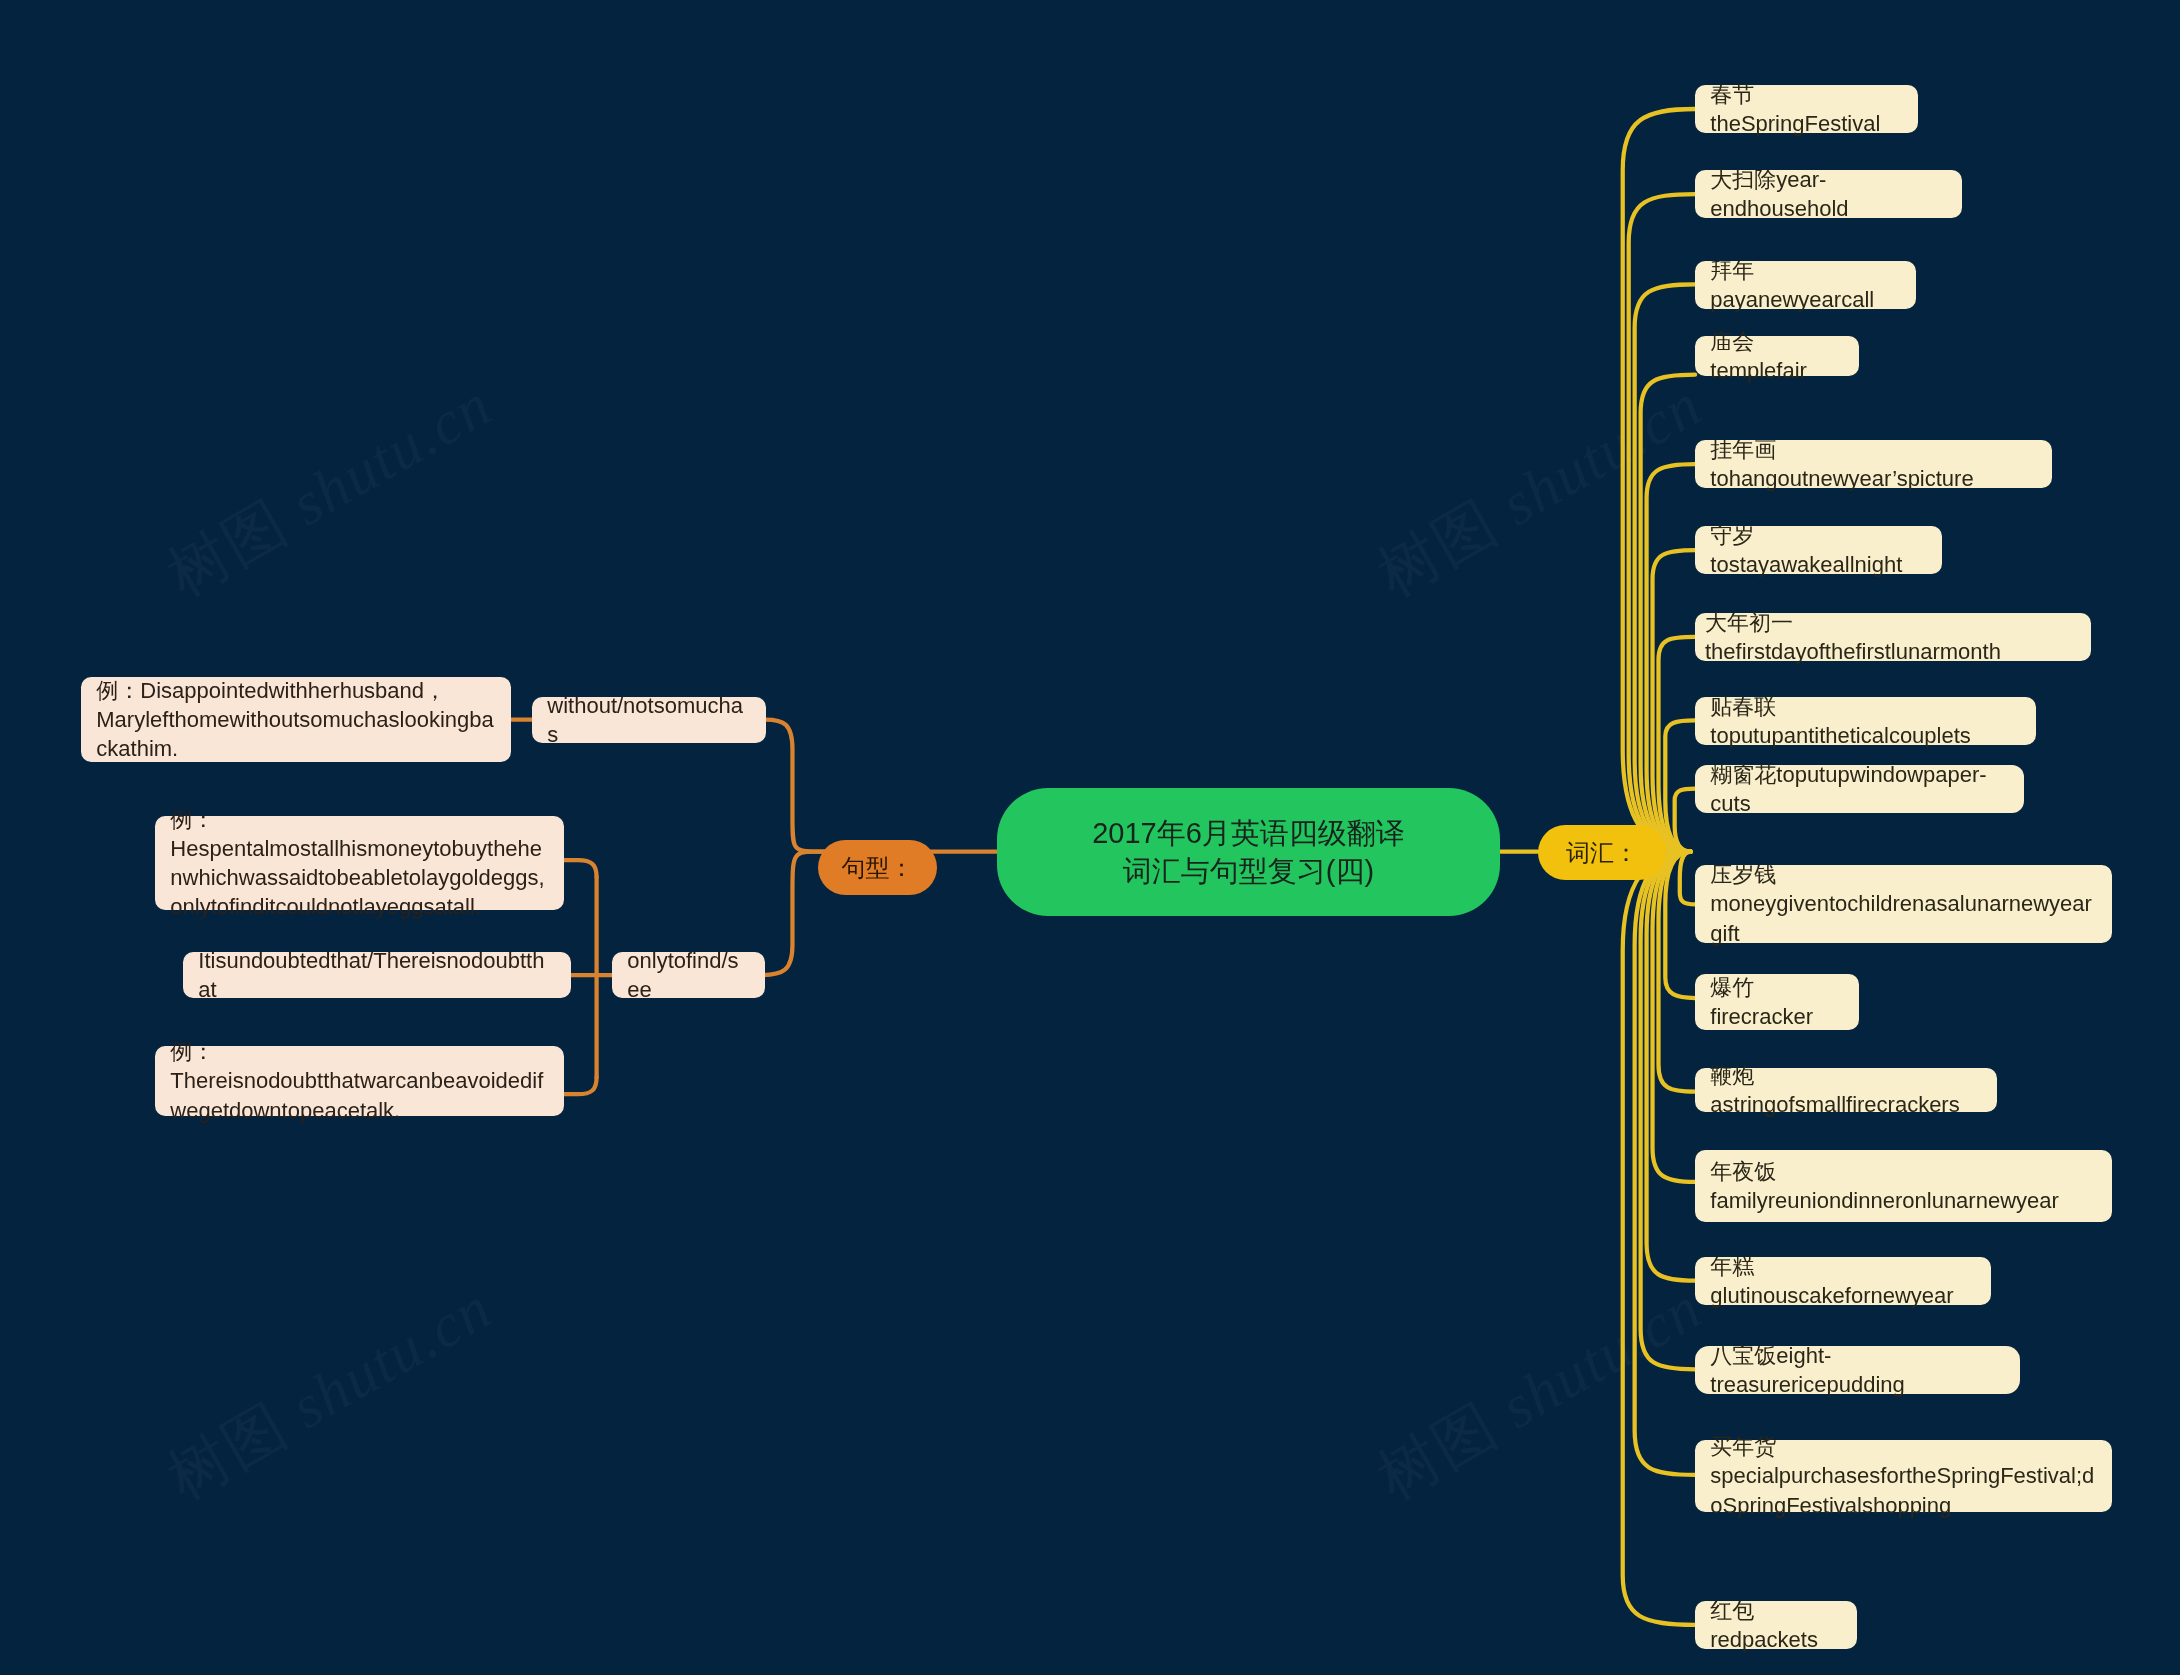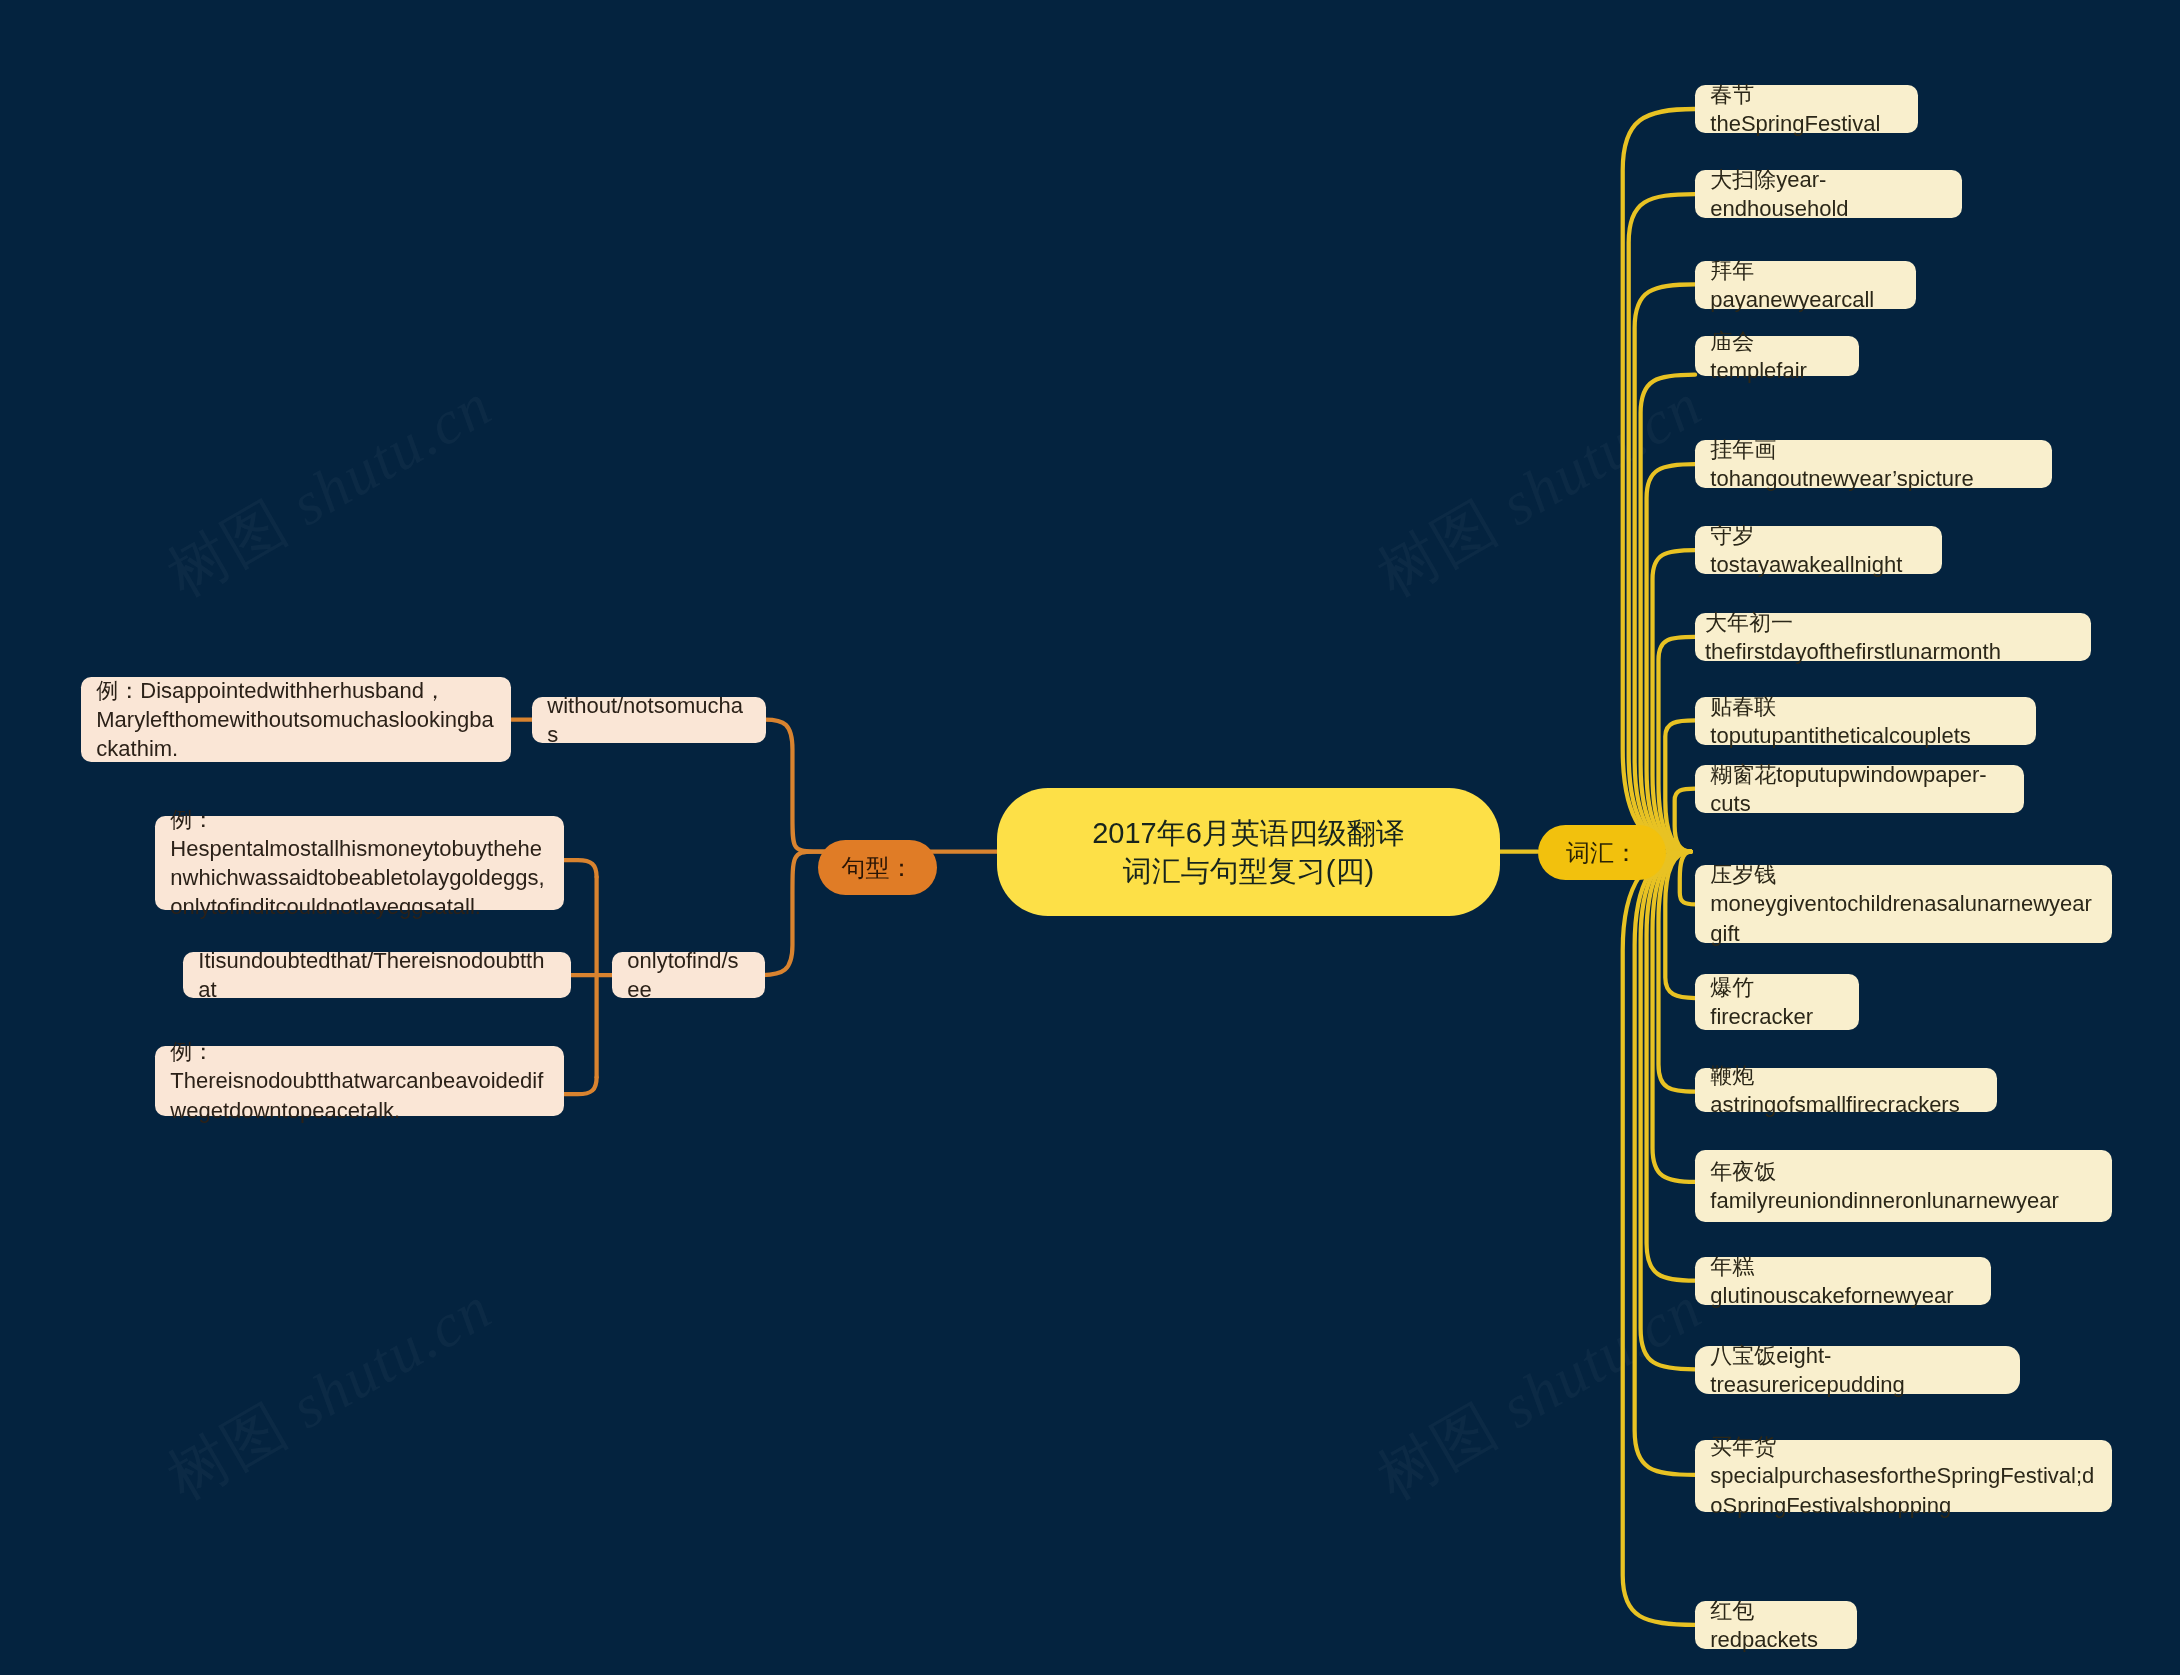--- a/index.html
+++ b/index.html
@@ -48,21 +48,21 @@
     position: absolute;
     box-sizing: border-box;
     display: flex;
     align-items: center;
     border-radius: 12px;
     line-height: 1.32;
     justify-content: center;
   }
 
   .node-root {
-    background: #fde047;
+    background: #22c55e;
     color: #17241d;
     border-radius: 51px;
     font-size: 29px;
     justify-content: center;
     text-align: center;
     padding: 0 31px;
     flex-direction: column;
   }
   .node-root .l { display: block; }
 
@@ -213,21 +213,21 @@
   </div>
   <div class="node node-leaf-yellow" style="left:1695px; top:526px; width:247px; height:48px;">
     <span>守岁tostayawakeallnight</span>
   </div>
   <div class="node node-leaf-yellow" style="left:1695px; top:613px; width:396px; height:48px;padding-left:10px;">
     <span>大年初一thefirstdayofthefirstlunarmonth</span>
   </div>
   <div class="node node-leaf-yellow" style="left:1695px; top:697px; width:341px; height:48px;">
     <span>贴春联toputupantitheticalcouplets</span>
   </div>
-  <div class="node node-leaf-yellow" style="left:1695px; top:765px; width:329px; height:48px;">
+  <div class="node node-leaf-yellow" style="left:1695px; top:765px; width:329px; height:48px;border-radius:12px;">
     <span>糊窗花toputupwindowpaper-cuts</span>
   </div>
   <div class="node node-leaf-yellow" style="left:1695px; top:865px; width:417px; height:78px;">
     <span>压岁钱moneygiventochildrenasalunarnewyeargift</span>
   </div>
   <div class="node node-leaf-yellow" style="left:1695px; top:974px; width:164px; height:56px;">
     <span>爆竹firecracker</span>
   </div>
   <div class="node node-leaf-yellow" style="left:1695px; top:1068px; width:302px; height:44px;">
     <span>鞭炮astringofsmallfirecrackers</span>

